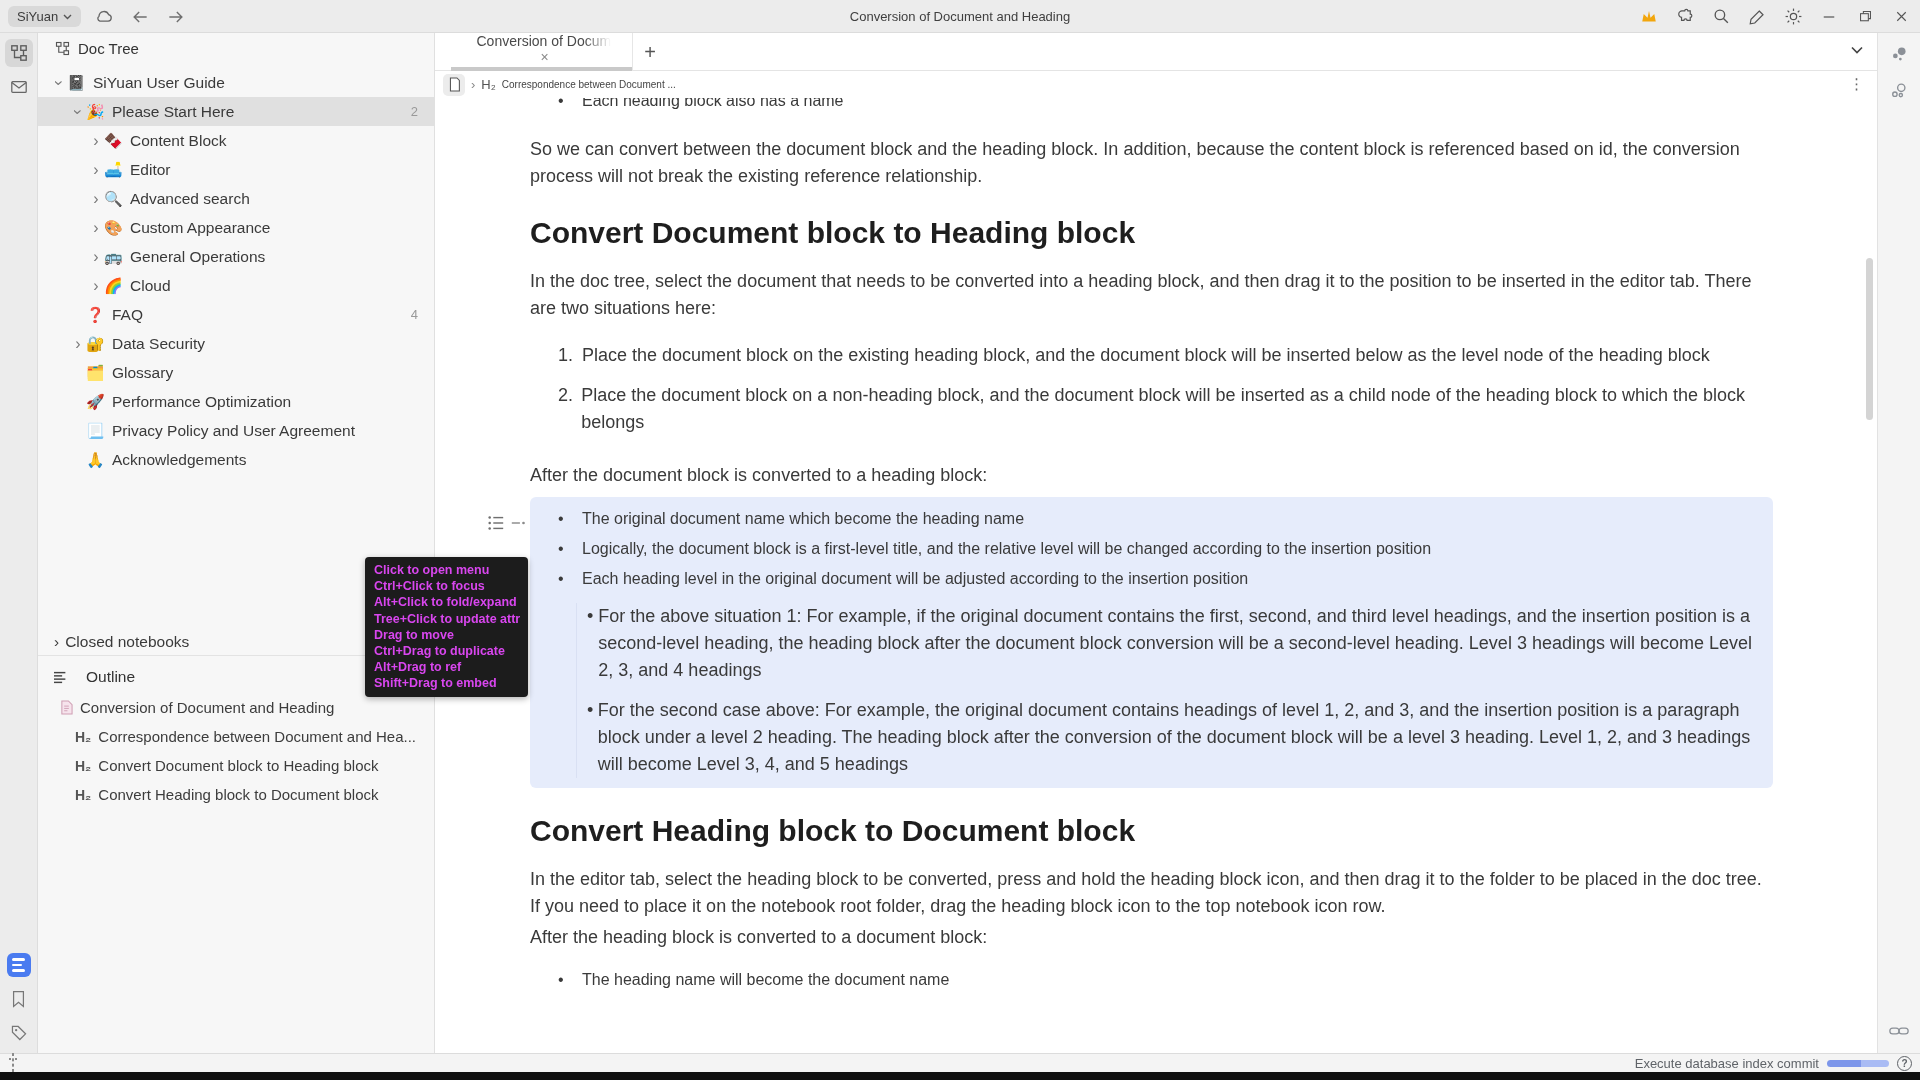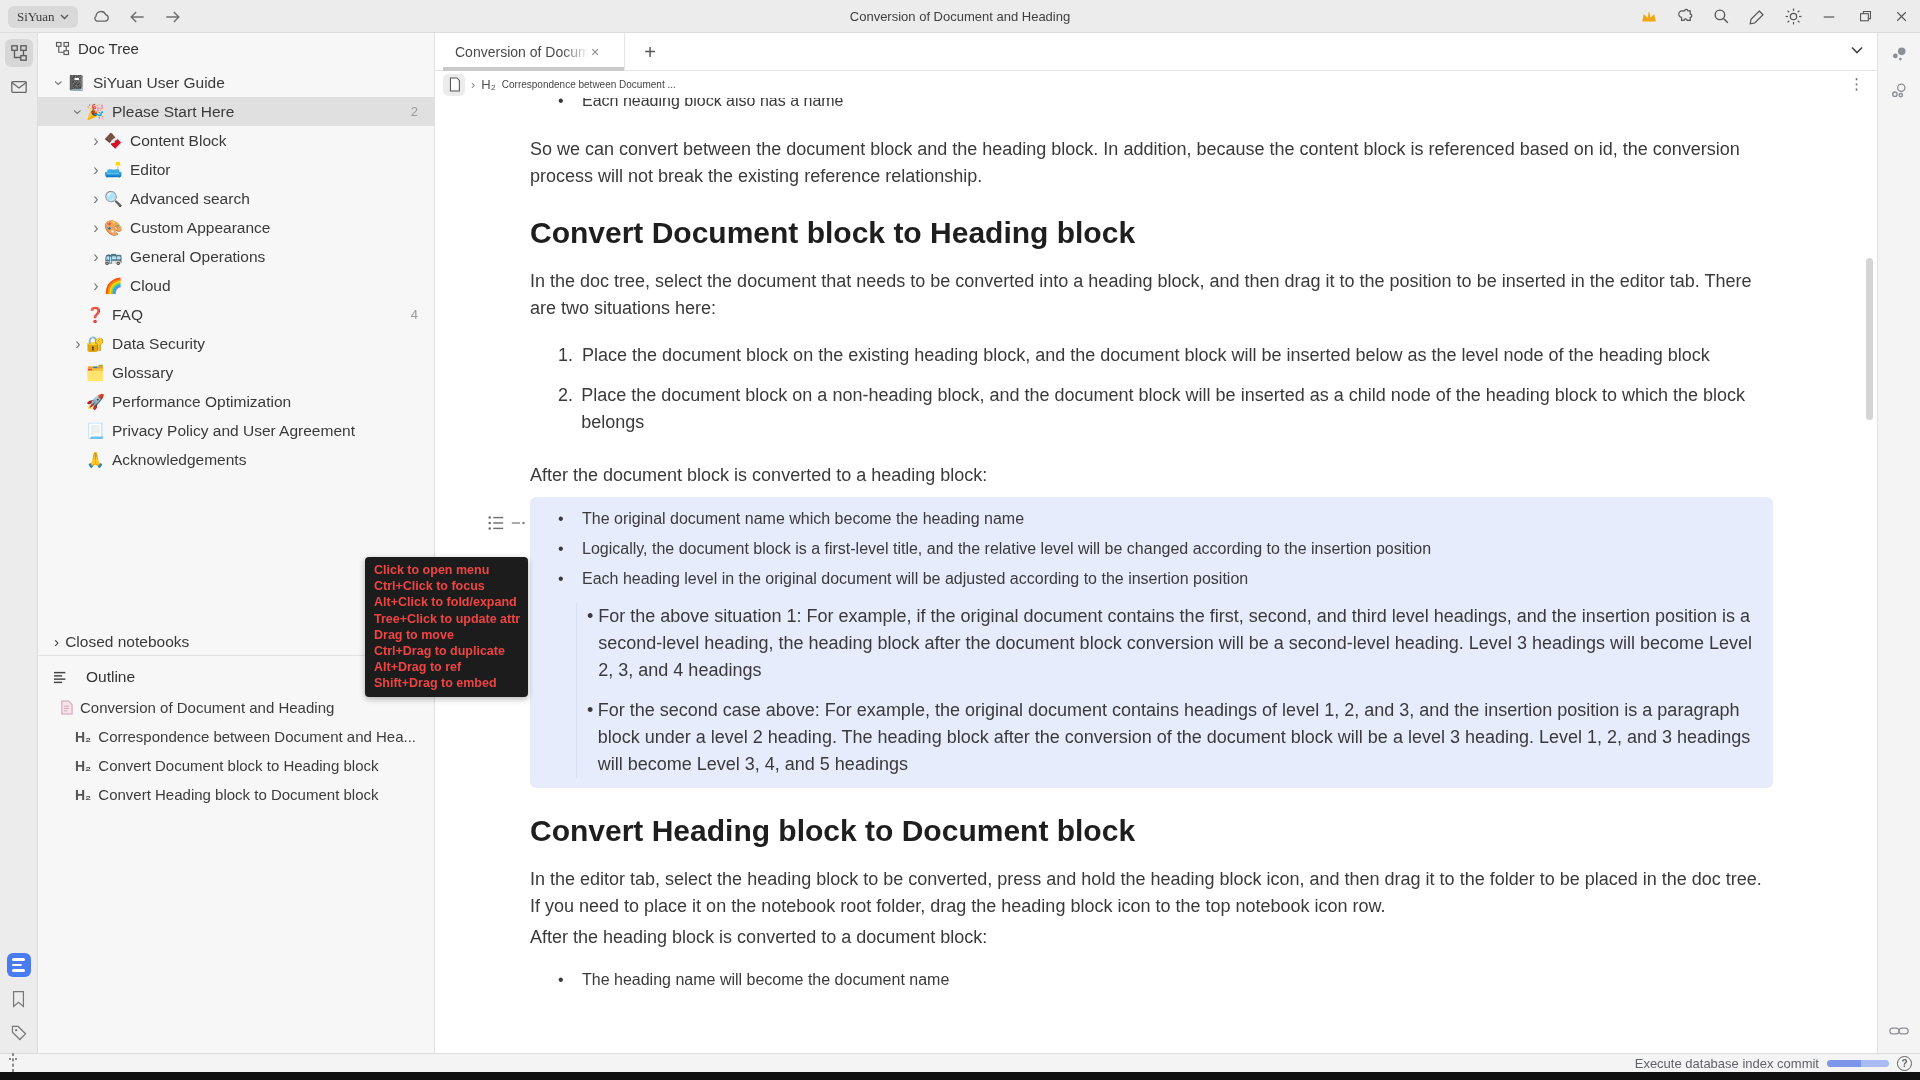--- a/index.html
+++ b/index.html
@@ -5,21 +5,21 @@
   * { margin:0; padding:0; box-sizing:border-box; }
   html,body { width:1920px; height:1080px; overflow:hidden; background:#fff;
     font-family:"Liberation Sans", sans-serif; color:#3a3a3a; }
   svg { display:block; }
 
   
   .titlebar { position:absolute; left:0; top:0; width:1920px; height:33px;
     background:#ececec; border-bottom:1px solid #dcdcdc; z-index:30; }
   .tb-left { position:absolute; left:8px; top:0; height:33px; display:flex; align-items:center; gap:10px; }
   .siyuan-btn { display:flex; align-items:center; gap:5px; background:#d9d9d9; border-radius:6px;
-    padding:3px 9px; font-size:13px; color:#3c3c3c;font-family:Liberation Serif, serif; }
+    padding:3px 9px; font-size:13px; color:#3c3c3c; }
   .tb-ic { width:26px; height:26px; display:flex; align-items:center; justify-content:center; border-radius:5px; }
   .tb-title { position:absolute; left:50%; top:0; transform:translateX(-50%); height:33px;
     display:flex; align-items:center; font-size:13px; color:#3f3f3f; white-space:nowrap; }
   .tb-right { position:absolute; right:4px; top:0; height:33px; display:flex; align-items:center; gap:6px; }
   .tb-right .tb-ic { width:30px; }
 
   
   .left-rail { position:absolute; left:0; top:33px; width:38px; height:1020px;
     background:#ececec; border-right:1px solid #ddd; z-index:5; }
   .rail-ic { width:28px; height:28px; margin:6px auto 2px auto; display:flex; align-items:center;
@@ -56,22 +56,22 @@
     white-space:nowrap; overflow:hidden; }
   .orow .oic { width:20px; display:flex; justify-content:center; margin-right:4px; }
   .orow.lvl1 { padding-left:18px; }
   .orow.lvl2 { padding-left:37px; }
   .h2mark { font-size:14px; color:#555; margin-right:7px; font-weight:bold; }
 
   
   .editor { position:absolute; left:435px; top:33px; width:1442px; height:1020px; background:#fff; z-index:1; }
   .tabstrip { position:absolute; left:0; top:0; width:100%; height:38px; background:#fff;
     border-bottom:1px solid #e4e4e4; }
-  .tab { position:absolute; left:8px; top:0; width:182px; height:38px; border-right:1px solid #e6e6e6;
-    display:flex; align-items:center; padding:0 8px 0 12px; font-size:14px; color:#4a4a4a; }
+  .tab { position:absolute; left:16px; top:0; width:182px; height:38px; border-right:1px solid #e6e6e6;
+    display:flex; align-items:center; padding:0 8px 0 12px; font-size:14px; color:#4a4a4a;flex-direction:column; }
   .tab::after { content:""; position:absolute; left:0; bottom:0; width:100%; height:4px; background:#c9c9c9; }
   .tab-label { width:134px; overflow:hidden; white-space:nowrap;
     -webkit-mask-image:linear-gradient(90deg,#000 80%,transparent); mask-image:linear-gradient(90deg,#000 80%,transparent); }
   .tab-close { color:#8a8a8a; font-size:14px; margin-left:2px; }
   .tab-plus { position:absolute; left:200px; top:0; height:38px; width:30px; display:flex;
     align-items:center; justify-content:center; font-size:20px; color:#555; }
   .tab-chev { position:absolute; right:10px; top:7px; }
   .breadcrumb { position:absolute; left:0; top:38px; width:100%; height:27px; background:#fff;
     display:flex; align-items:center; padding-left:8px; gap:6px; z-index:4; }
   .bc-file { width:22px; height:22px; background:#ececec; border-radius:5px; display:flex;
@@ -112,21 +112,21 @@
   .scroll-thumb { position:absolute; left:1866px; top:258px; width:7px; height:162px;
     background:#d4d4d4; border-radius:4px; z-index:6; }
 
   
   .right-rail { position:absolute; left:1877px; top:33px; width:43px; height:1020px;
     background:#f4f4f4; border-left:1px solid #e2e2e2; z-index:5; }
   .rr-ic { width:28px; height:28px; margin:8px auto 0 auto; display:flex; align-items:center; justify-content:center; }
   .rr-bottom { position:absolute; bottom:8px; left:0; width:100%; }
 
   
-  .tooltip { position:absolute; left:365px; top:557px; width:163px; background:#1c1c1c; color:#ef4444;
+  .tooltip { position:absolute; left:365px; top:557px; width:163px; background:#1c1c1c; color:#d946ef;
     border-radius:4px; padding:5px 9px; font-size:12.5px; font-weight:bold; line-height:16.2px;
     z-index:50; box-shadow:0 2px 6px rgba(0,0,0,.3); white-space:nowrap; }
 
   
   .statusbar { position:absolute; left:0; top:1053px; width:1920px; height:19px; background:#f4f4f4;
     border-top:1px solid #dcdcdc; z-index:40; display:flex; align-items:center; }
   .sb-left { margin-left:12px; }
   .dashed-sq { width:14px; height:11px; border:1px dashed #8a8a8a; border-radius:2px; position:relative; }
   .dashed-sq::before, .dashed-sq::after { content:""; position:absolute; width:2px; height:2px; background:#8a8a8a; top:4px; }
   .dashed-sq::before { left:2px; } .dashed-sq::after { right:2px; }

